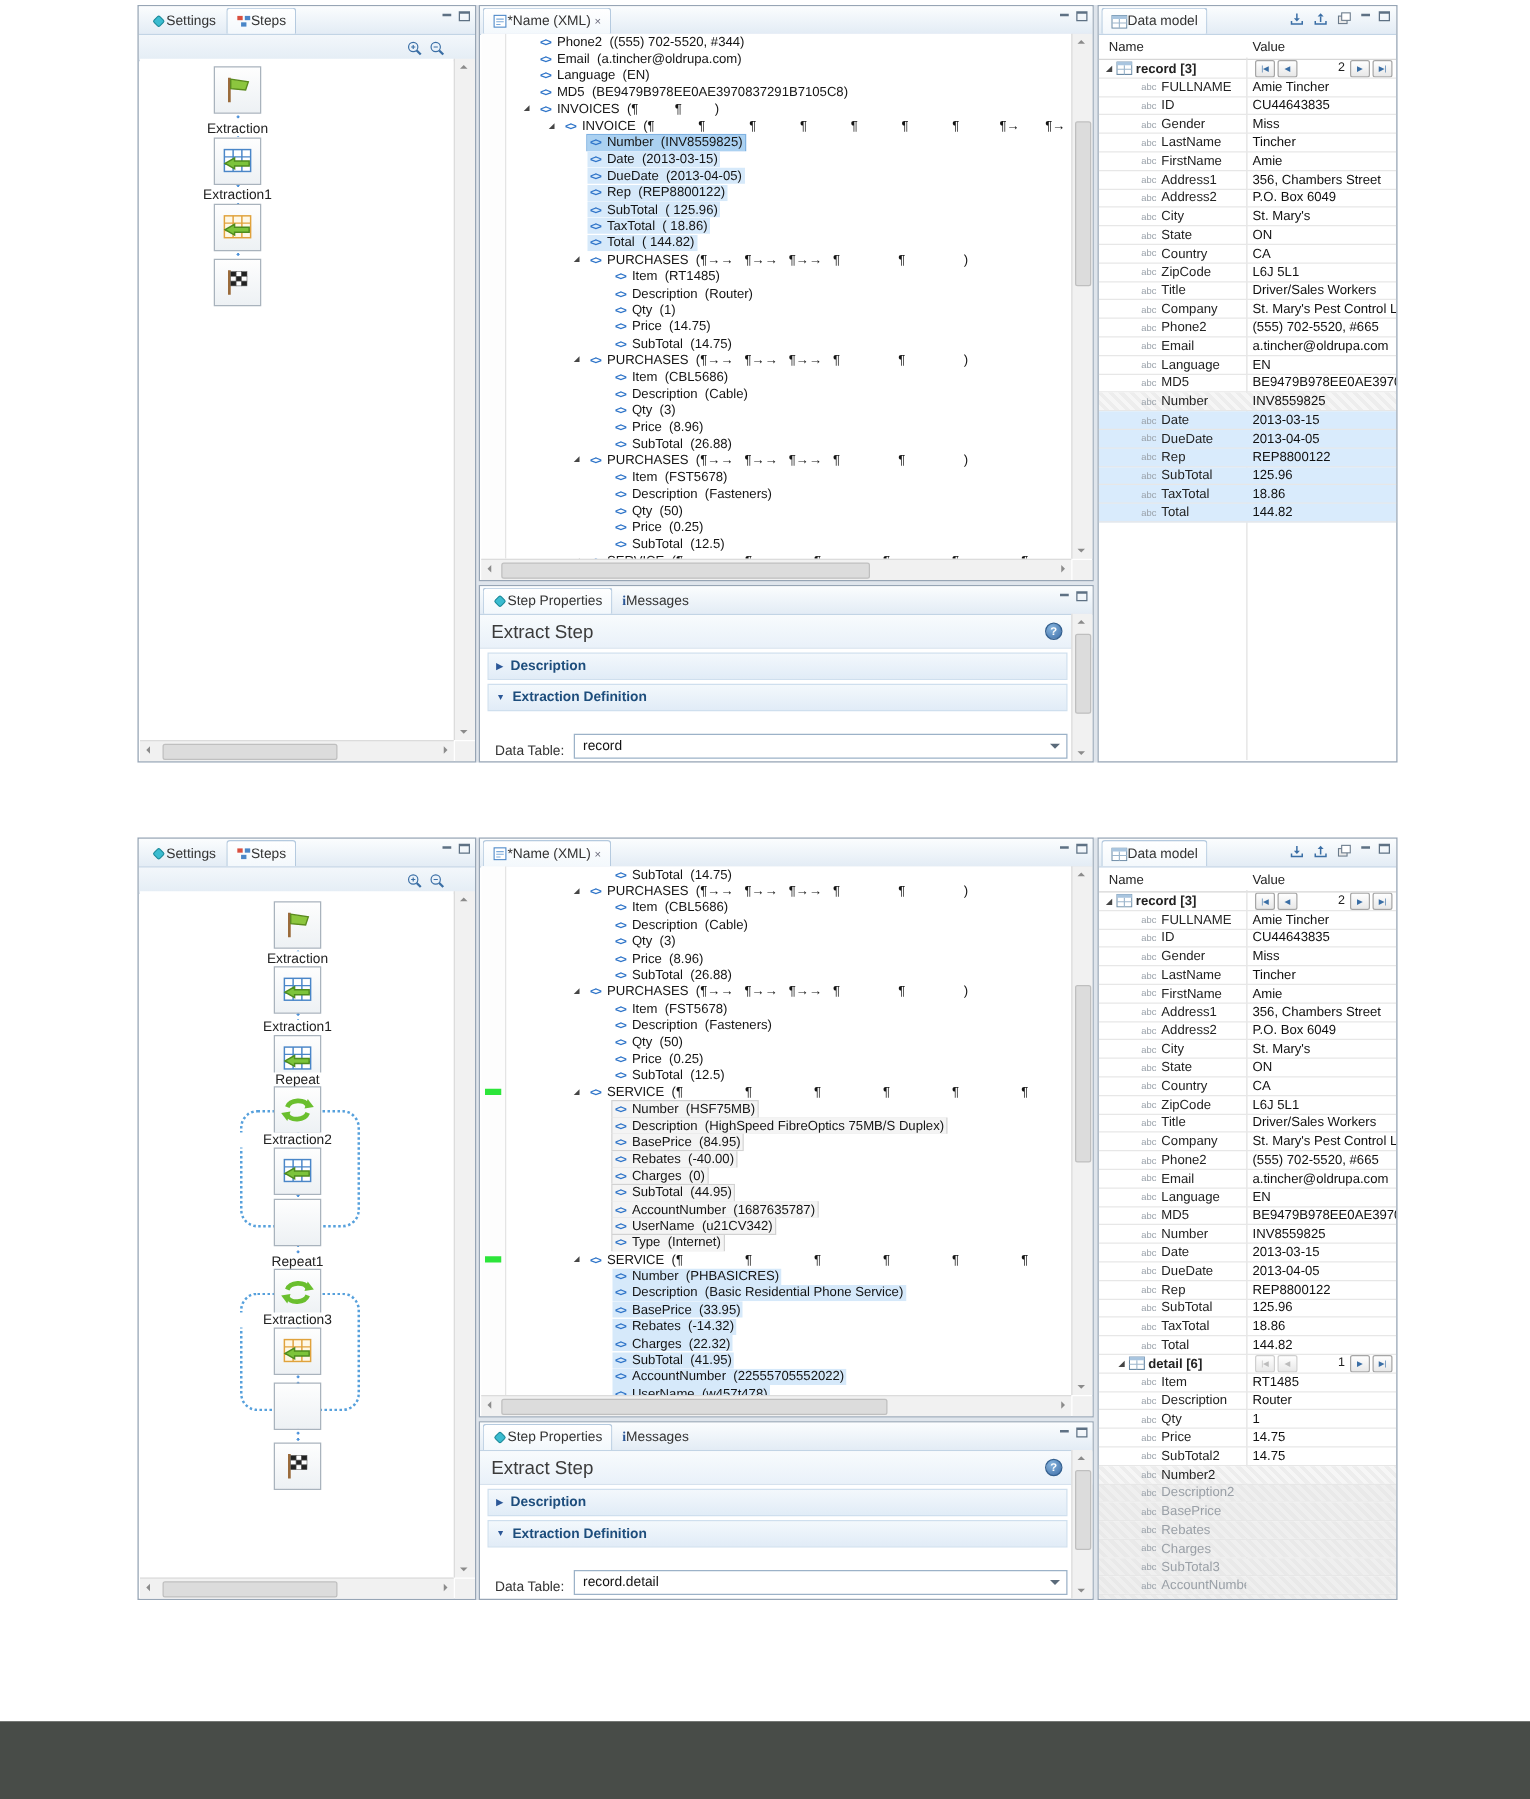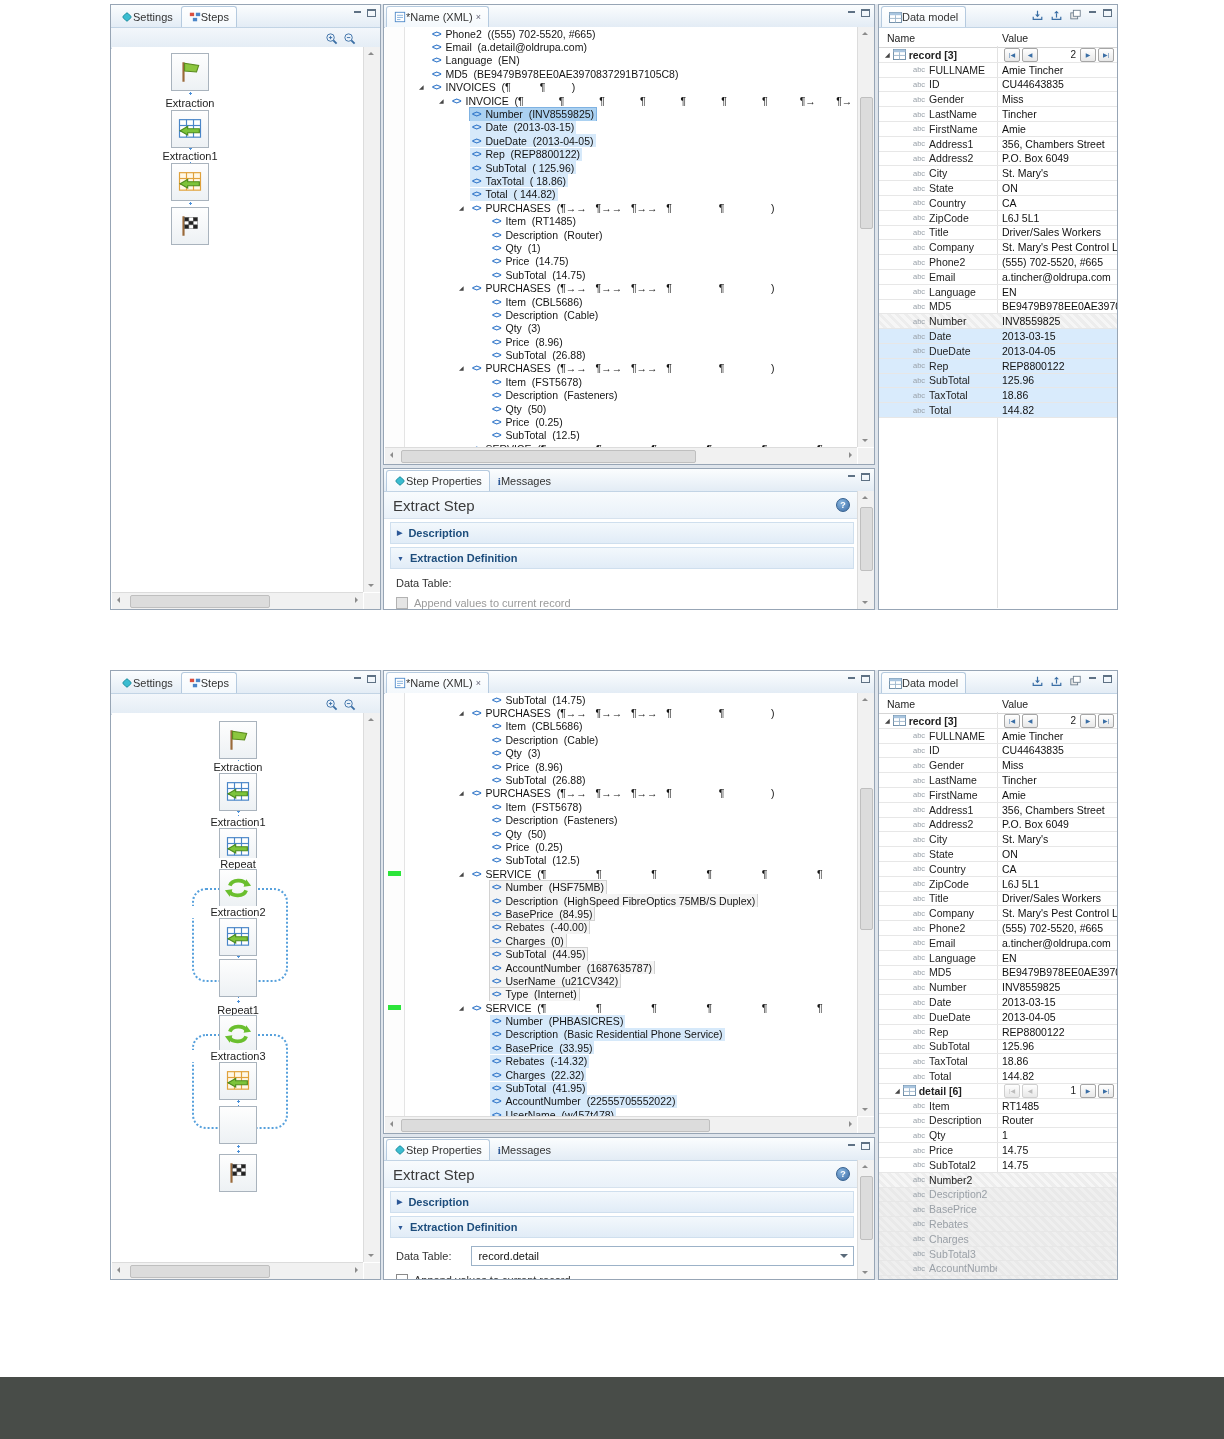--- a/index.html
+++ b/index.html
@@ -73,21 +73,21 @@
   .pagenum{font-size:10px;font-weight:normal;color:#222;margin:0 2px 0 auto}
   
   .ptitle{height:26px;background:linear-gradient(#f8fbfd,#e9f1f9);display:flex;align-items:center;padding:0 9px;
           font-size:15px;color:#3b3b3b;border-bottom:1px solid #d6e2ee;position:relative}
   .helpico{position:absolute;right:24px;top:6px;width:14px;height:14px;border-radius:50%;
            background:radial-gradient(circle at 35% 30%,#86b4de,#3f6fa8);border:1px solid #34608f;box-sizing:border-box;
            color:#fff;font-size:9px;font-weight:bold;display:flex;align-items:center;justify-content:center}
   .secbar{height:20px;margin:3px 20px 0 6px;background:linear-gradient(#f3f8fc,#e1ecf7);border:1px solid #cfdfee;
           display:flex;align-items:center;gap:6px;padding:0 6px;font-size:11px;font-weight:bold;color:#1d4d7c}
   .secarr{font-size:7px;color:#2b5797}
-  .formrow{display:flex;align-items:center;gap:20px;padding:8px 20px 2px 12px;font-size:11px;color:#333}
+  .formrow{display:flex;align-items:flex-end;gap:8px;padding:18px 20px 2px 12px;font-size:11px;color:#333}
   .combo{flex:1;height:20px;border:1px solid #9cb2c8;background:#fff;display:flex;align-items:center;
          padding:0 6px;font-size:11px;color:#111;position:relative;box-sizing:border-box}
   .combo .chev{position:absolute;right:5px;top:7px;width:0;height:0;border:4px solid transparent;border-top-color:#5a6a7a}
   .cbrow{display:flex;align-items:center;gap:6px;padding:6px 20px 2px 12px;font-size:11px;color:#333}
   .cb{width:12px;height:12px;border:1px solid #8a8a8a;background:#fff;flex:none;box-sizing:border-box}
   .cbrow.dis{color:#9b9b9b}
   .cbrow.dis .cb{background:#e5e5e5;border-color:#b2b2b2}
   
   .footer{position:absolute;left:0;top:1377px;width:1224px;height:62px;background:#484c48;color:#fff;
           text-align:right;padding-right:32px;box-sizing:border-box}
@@ -219,28 +219,28 @@
           <span class="wbtn min"></span>
           <span class="wbtn max"></span>
         </div>
     </div>
     <div class="xcontent">
       <div class="gutter"></div>
     <div class="xrow" style="padding-left: 34px;">
           <span class="xarrow"></span>
           <span class="xinner">
             <span class="xico">&lt;&gt;</span>
-            <span class="xtxt">Phone2  ((555) 702-5520, #665)</span>
+            <span class="xtxt">Phone2  ((555) 702-5520, #344)</span>
           </span>
         </div>
         <div class="xrow" style="padding-left: 34px;">
           <span class="xarrow"></span>
           <span class="xinner">
             <span class="xico">&lt;&gt;</span>
-            <span class="xtxt">Email  (a.detail@oldrupa.com)</span>
+            <span class="xtxt">Email  (a.tincher@oldrupa.com)</span>
           </span>
         </div>
         <div class="xrow" style="padding-left: 34px;">
           <span class="xarrow"></span>
           <span class="xinner">
             <span class="xico">&lt;&gt;</span>
             <span class="xtxt">Language  (EN)</span>
           </span>
         </div>
         <div class="xrow" style="padding-left: 34px;">
@@ -486,20 +486,24 @@
     <div class="secbar">
       <span class="secarr">▶</span>
       <span>Description</span>
     </div>
     <div class="secbar">
       <span class="secarr">▼</span>
       <span>Extraction Definition</span>
     </div>
     <div class="formrow">
       <span>Data Table:</span>
+      <div class="combo">
+        <span>record</span>
+        <span class="chev"></span>
+      </div>
     </div>
     <div class="cbrow dis">
       <span class="cb"></span>
       <span>Append values to current record</span>
     </div>
 
     <div class="sbv" style="top:22px;bottom:0;">
         <span class="arr up"></span>
         <span class="arr down"></span>
         <span class="thumb" style="left:2px;width:11px;top:16px;height:62px;"></span>

